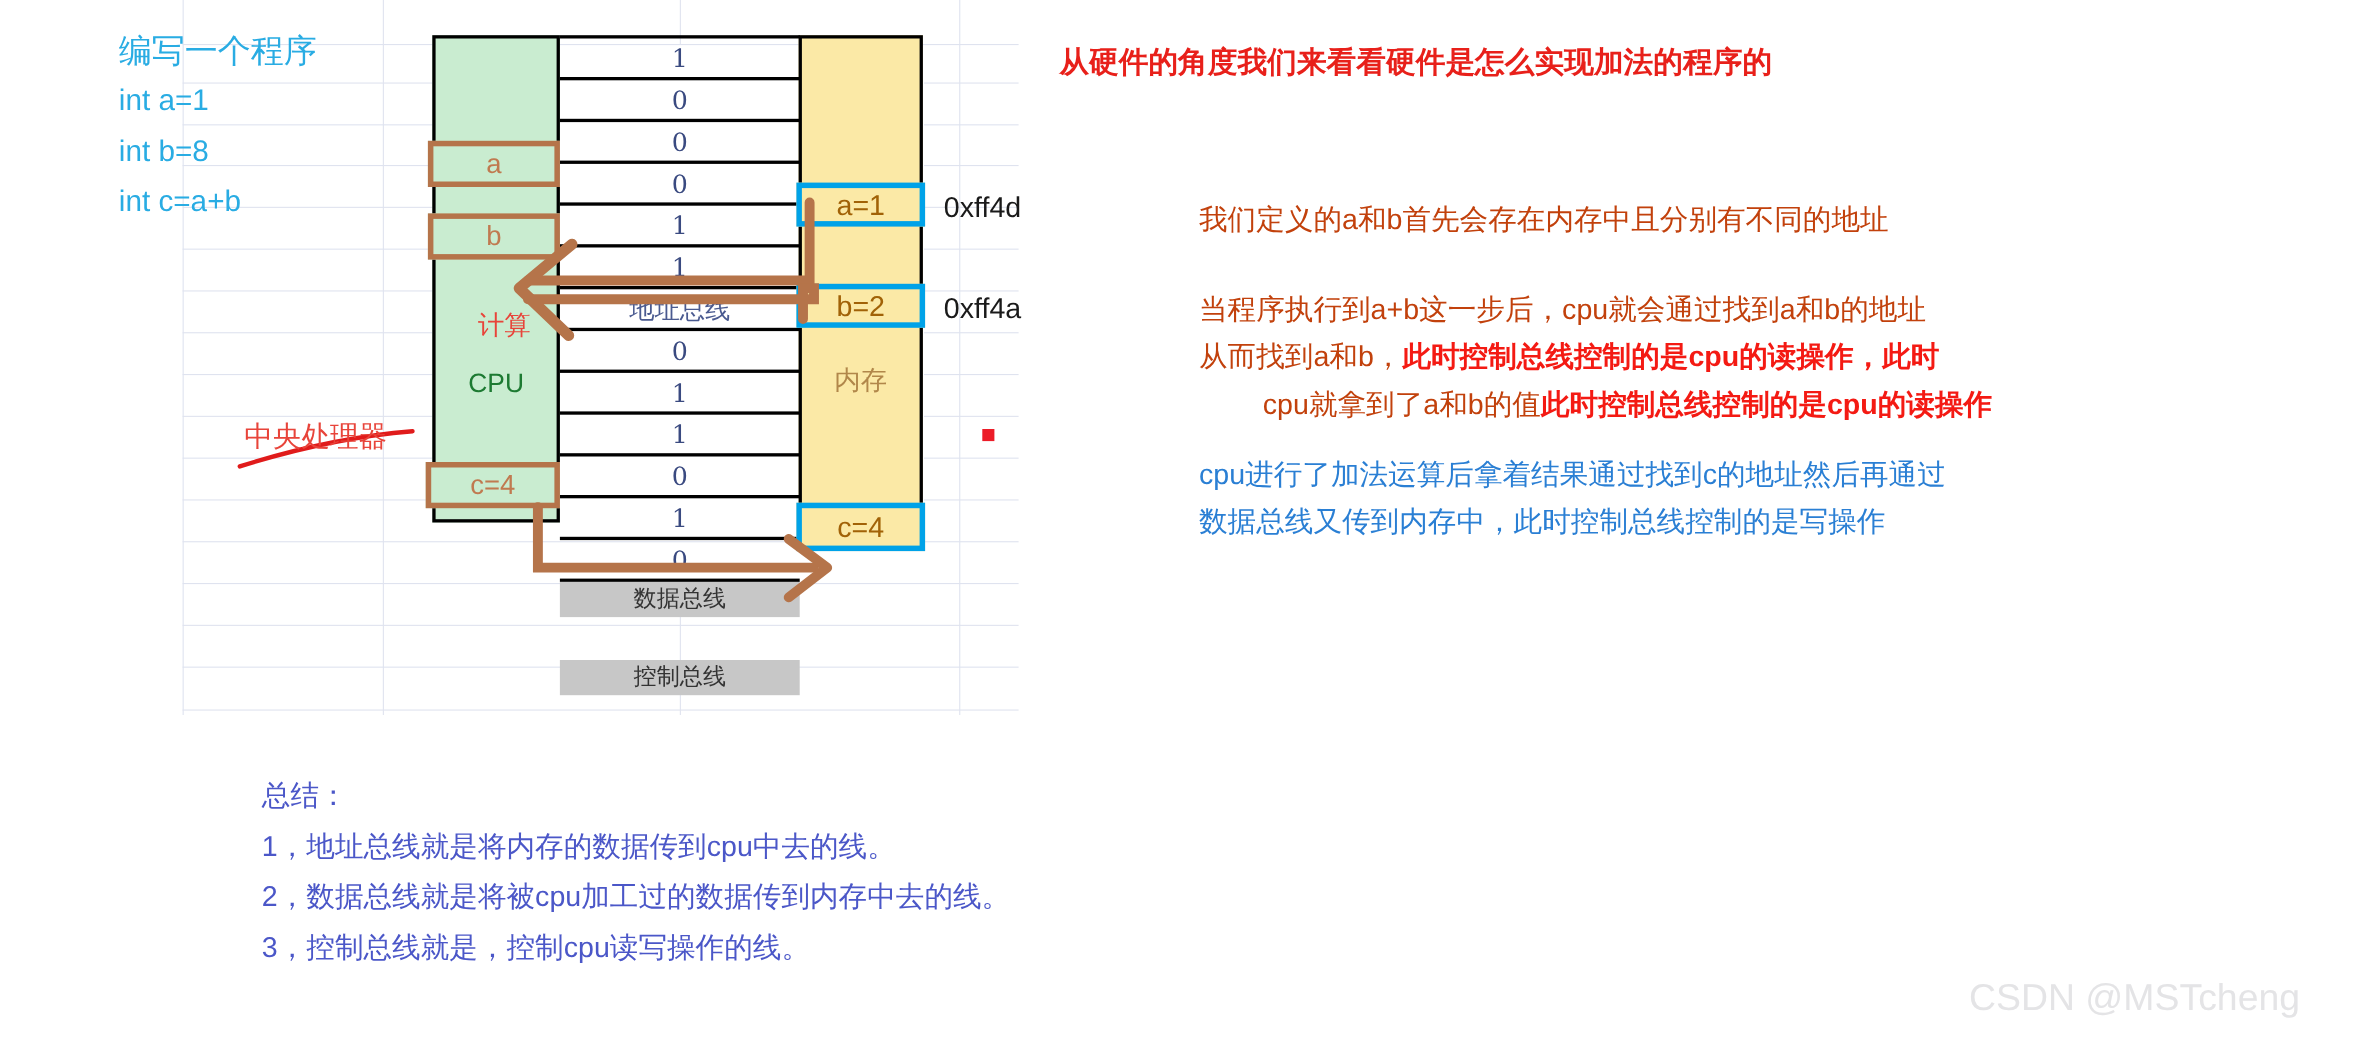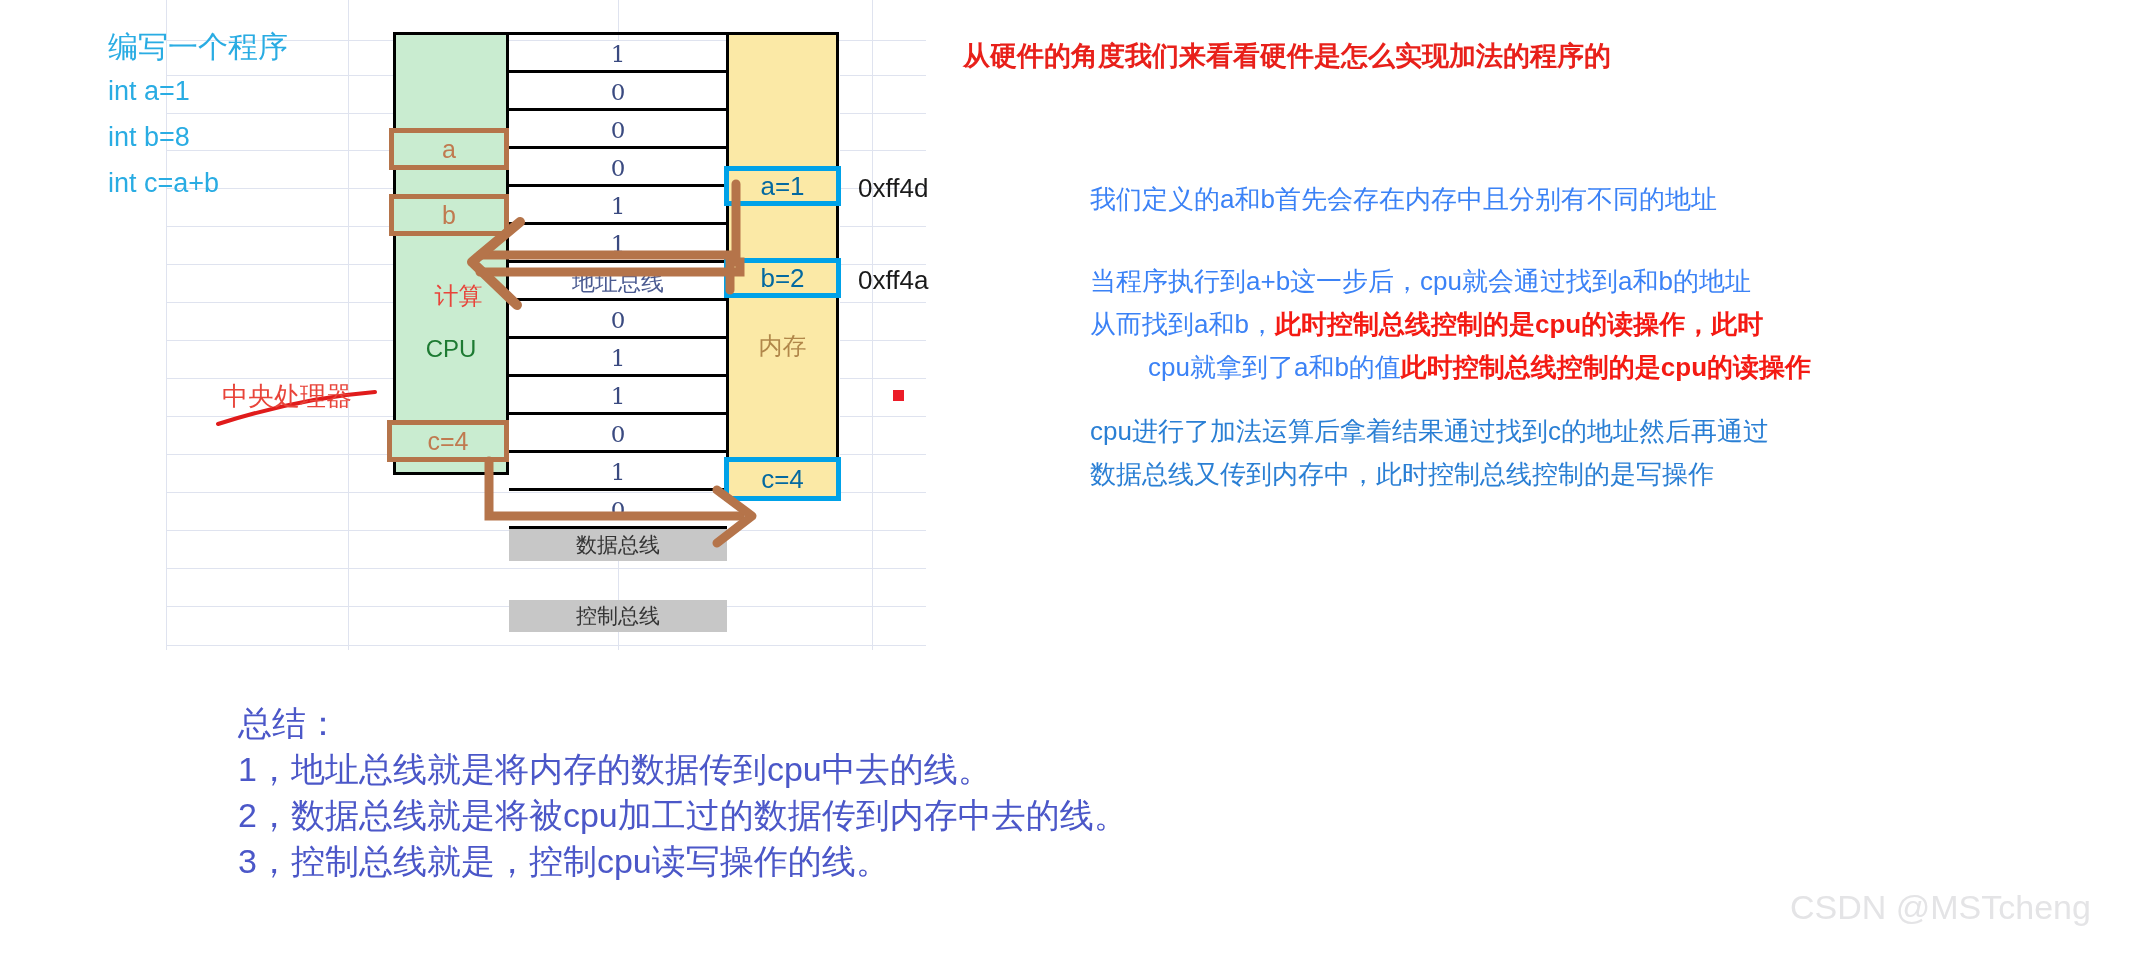--- a/index.html
+++ b/index.html
@@ -54,21 +54,21 @@
   
   .reg {
     position: absolute; background: #c9ecd0; border: 5px solid #b5744a;
     color: #c07a50; font-size: 25px; text-align: center;
     display: flex; align-items: center; justify-content: center;
   }
 
   
   .memcell {
     position: absolute; background: #fbe9a6; border: 5px solid #00a2e8;
-    color: #0369a1; font-size: 26px; text-align: center;
+    color: #a16207; font-size: 26px; text-align: center;
     display: flex; align-items: center; justify-content: center;
   }
 
   .addr-text {
     position: absolute; color: #1a1a1a; font-size: 26px; white-space: nowrap;
   }
 
   
   .bitrow {
     position: absolute; left: 509px; width: 218px;
@@ -91,28 +91,28 @@
   }
 
   .reddot { position: absolute; width: 11px; height: 11px; background: #ec1c28; }
 
   
   #title-red {
     position: absolute; left: 963px; top: 38px;
     color: #e8201a; font-size: 27px; font-weight: bold; white-space: nowrap;
   }
   .para { position: absolute; font-size: 26px; line-height: 43px; white-space: nowrap; }
-  .tan { color: #3b82f6; text-align: right; }
+  .tan { color: #c2410c; text-align: right; }
   .red { color: #f41a13; font-weight: bold; }
   .blue { color: #2a7fd4; }
 
   
   #summary { position: absolute; left: 238px; top: 700px; }
   #summary div {
-    color: #4b57c8; font-size: 34px; line-height: 46px; white-space: nowrap;
+    color: #4b57c8; font-size: 26px; line-height: 46px; white-space: nowrap;
   }
 
   #watermark {
     position: absolute; left: 1790px; top: 888px;
     color: #e4e4e6; font-size: 34px; white-space: nowrap;
   }
 </style>
 </head>
 <body>
 

